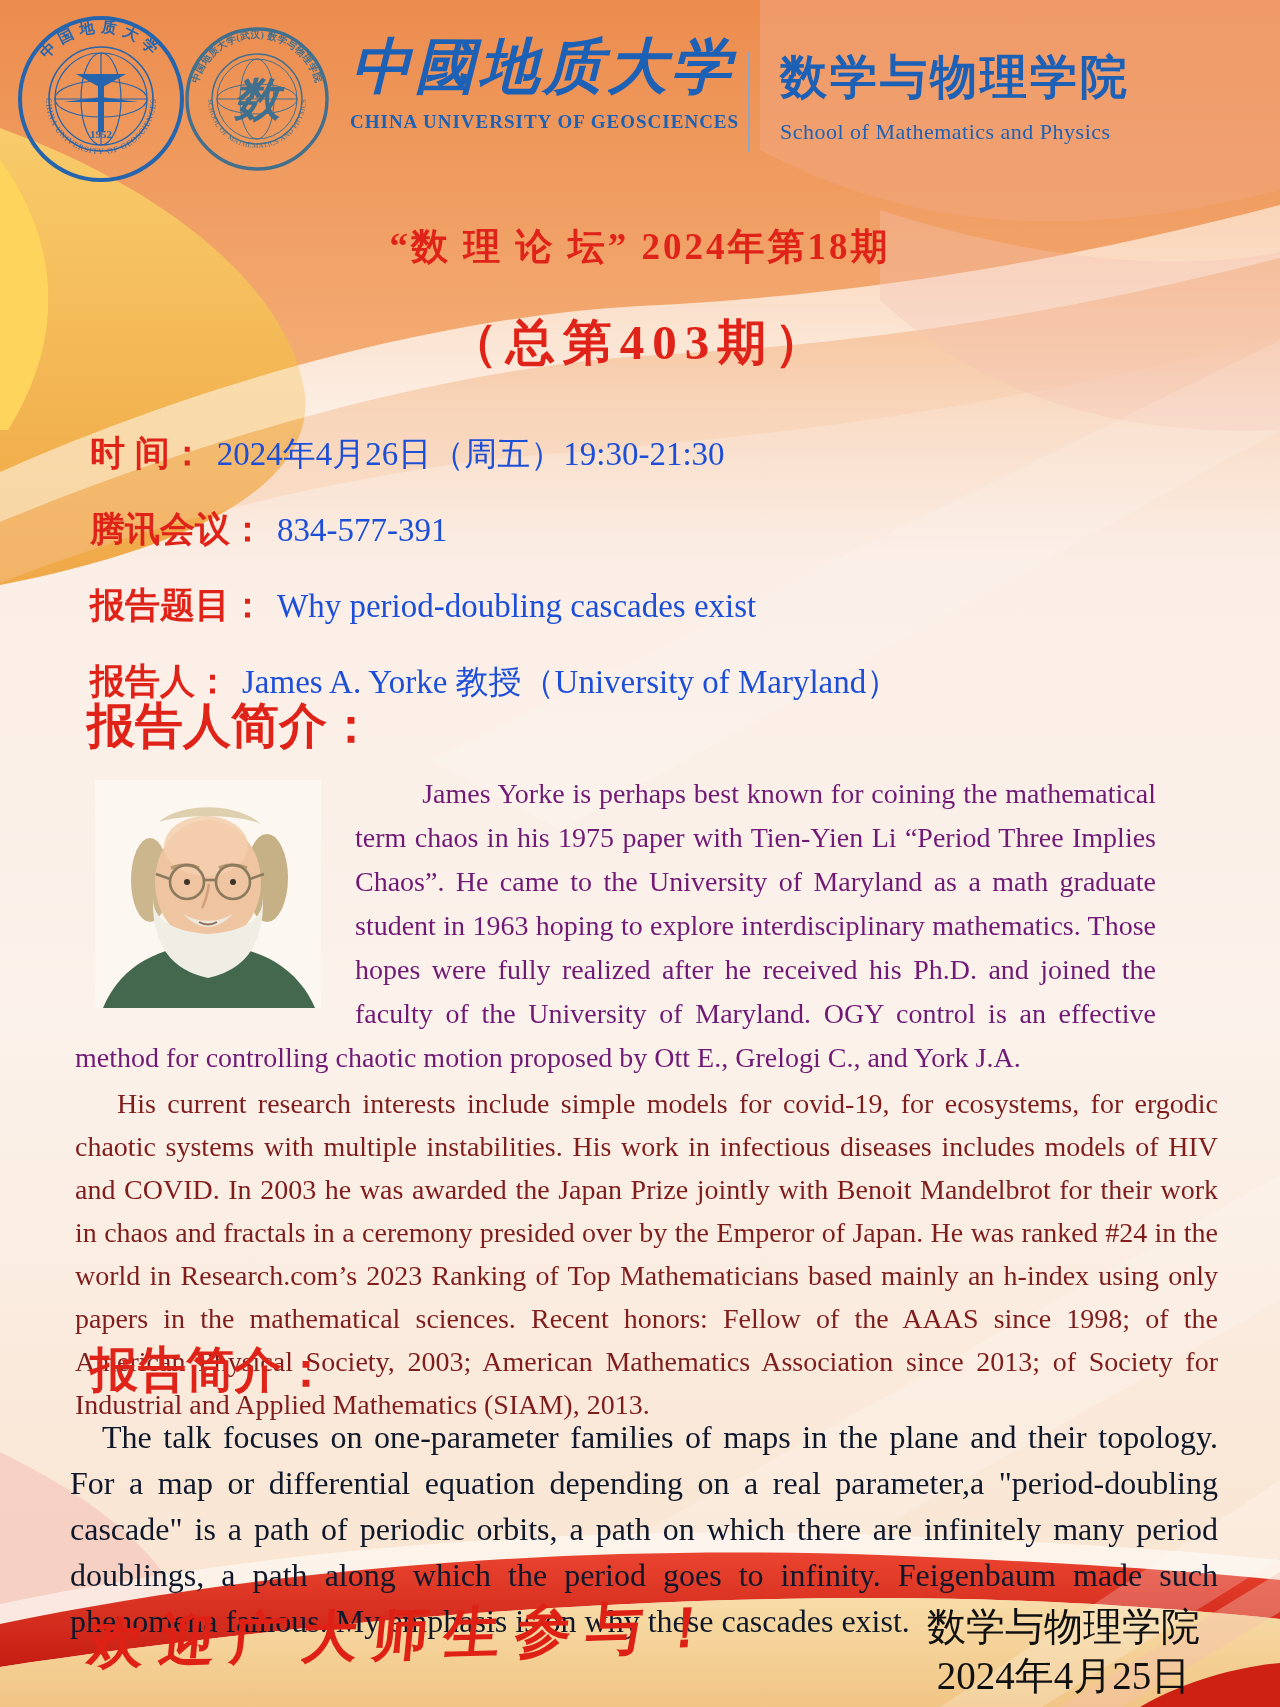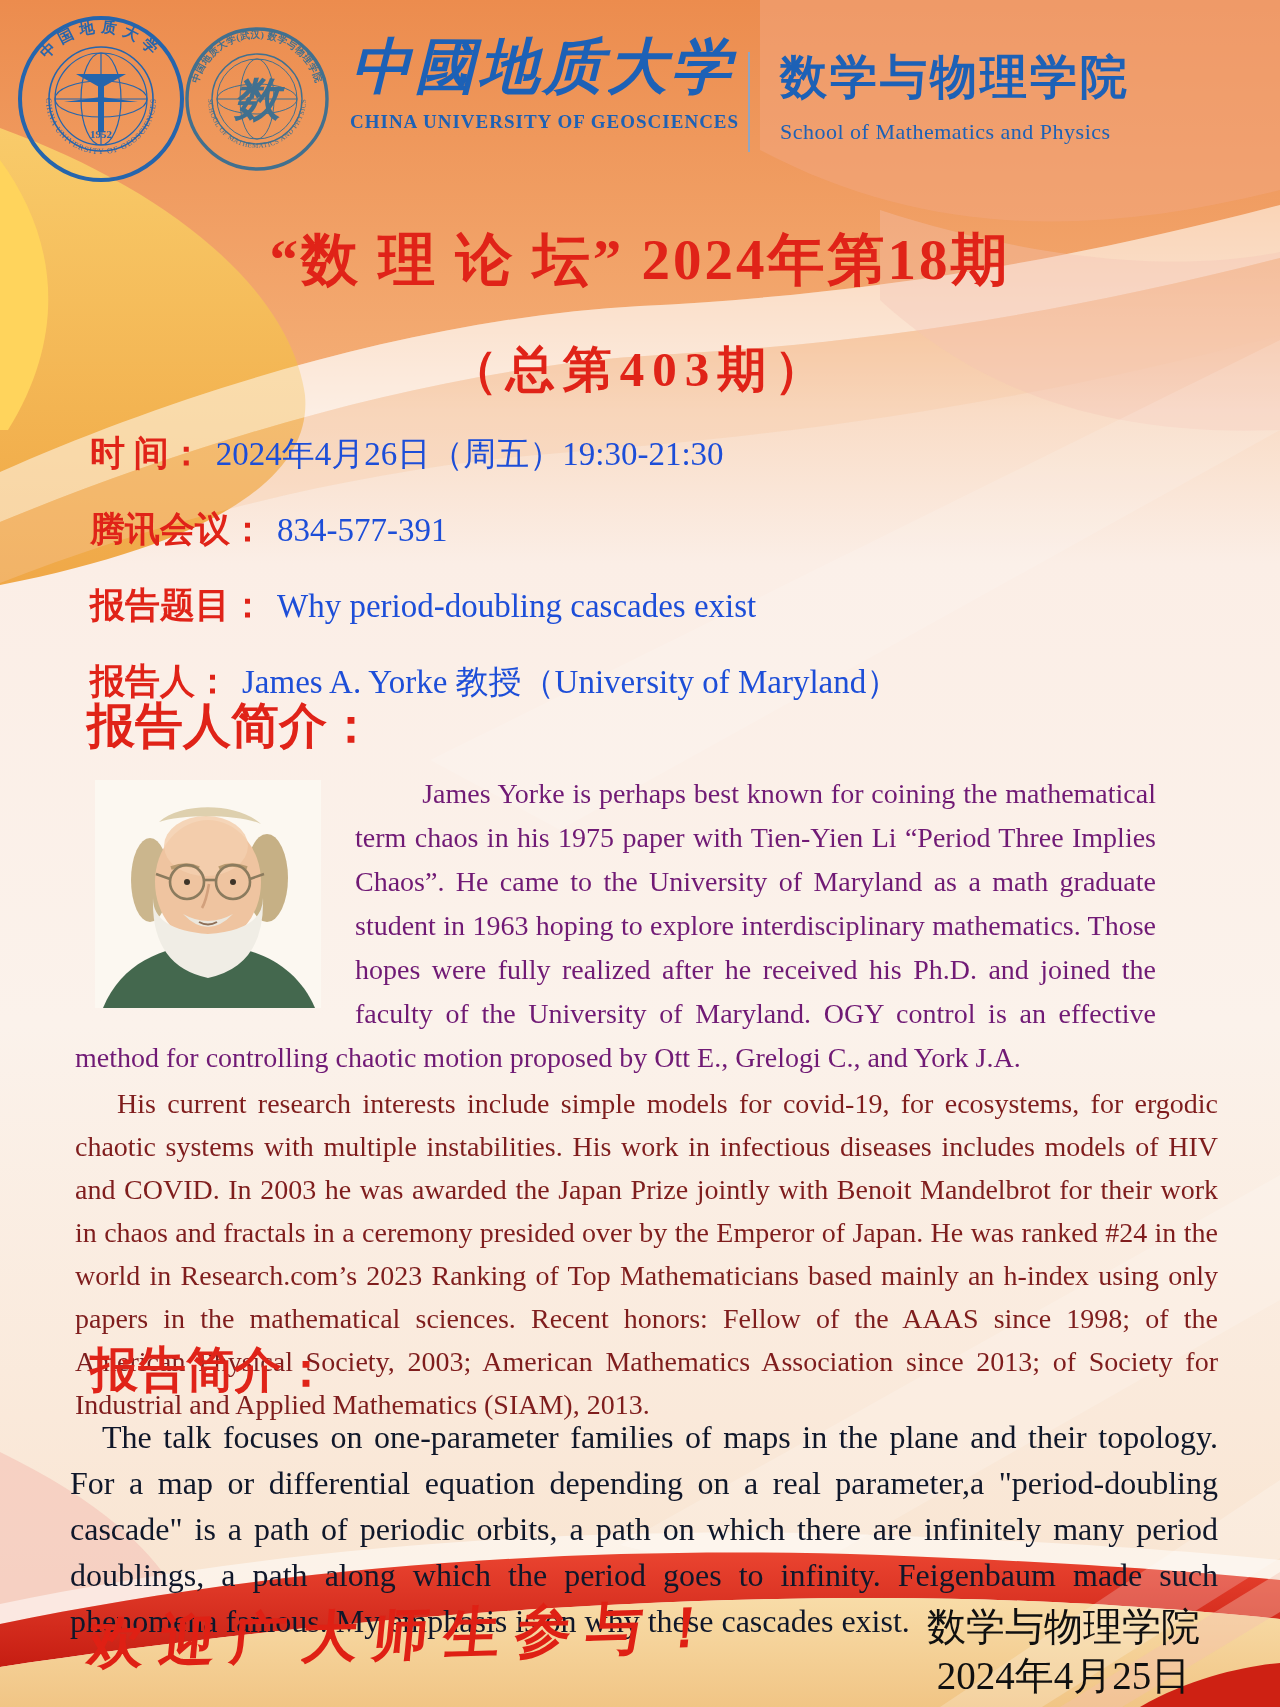--- a/index.html
+++ b/index.html
@@ -17,27 +17,27 @@
           letter-spacing:4px;white-space:nowrap;}
   .uni-en{font-size:19px;margin-top:12px;color:#1D61B6;font-weight:bold;letter-spacing:1px;white-space:nowrap;}
   .divider{position:absolute;left:748px;top:52px;width:2px;height:100px;background:#8FA6C4;}
   .school-block{position:absolute;left:780px;top:46px;width:340px;text-align:left;}
   .school-cn{font-size:47px;color:#1D61B6;font-weight:bold;letter-spacing:3px;
              font-family:"Liberation Sans",sans-serif;white-space:nowrap;}
   .school-en{font-size:22px;color:#1D61B6;margin-top:10px;letter-spacing:0.5px;white-space:nowrap;}
 
   
   .title-block{position:absolute;left:0;top:222px;width:100%;text-align:center;color:#E02318;z-index:2;}
-  .title-l1{font-size:57px;font-weight:bold;letter-spacing:3px;white-space:nowrap;}
+  .title-l1{font-size:37px;font-weight:bold;letter-spacing:3px;white-space:nowrap;}
   .title-l2{font-size:49px;font-weight:bold;margin-top:38px;letter-spacing:8px;}
 
   
   .details{position:absolute;left:90px;top:430px;right:60px;z-index:2;}
   .drow{margin-bottom:29px;white-space:nowrap;}
-  .dlabel{font-family:Liberation Serif, serif;font-size:35px;font-weight:bold;color:#E02318;}
+  .dlabel{font-family:Liberation Sans, sans-serif;font-size:35px;font-weight:bold;color:#E02318;}
   .dvalue{font-size:33px;color:#1d4ed8;margin-left:12px;}
 
   
   .bio{position:absolute;left:75px;top:694px;right:62px;z-index:2;}
   .sec-head{font-family:"Liberation Sans",sans-serif;font-size:48px;font-weight:bold;color:#E02318;margin-left:12px;}
   .bio-body{margin-top:14px;}
   .photo-box{float:left;width:226px;height:228px;margin:8px 34px 4px 20px;}
   .p1{font-size:28px;line-height:44px;text-align:justify;text-indent:2.4em;margin:0 62px 0 0;color:#701a75;}
   .p2{font-size:28px;line-height:43px;text-align:justify;text-indent:1.5em;margin:2px 0 0 0;color:#7f1d1d;}
 

